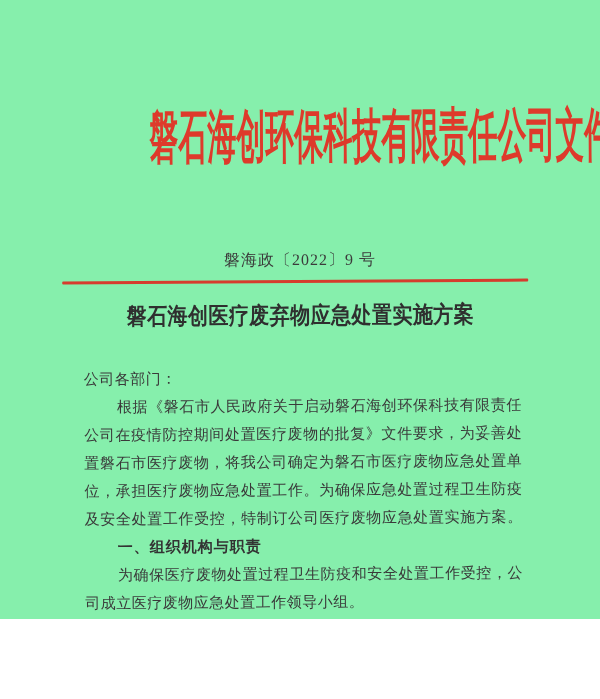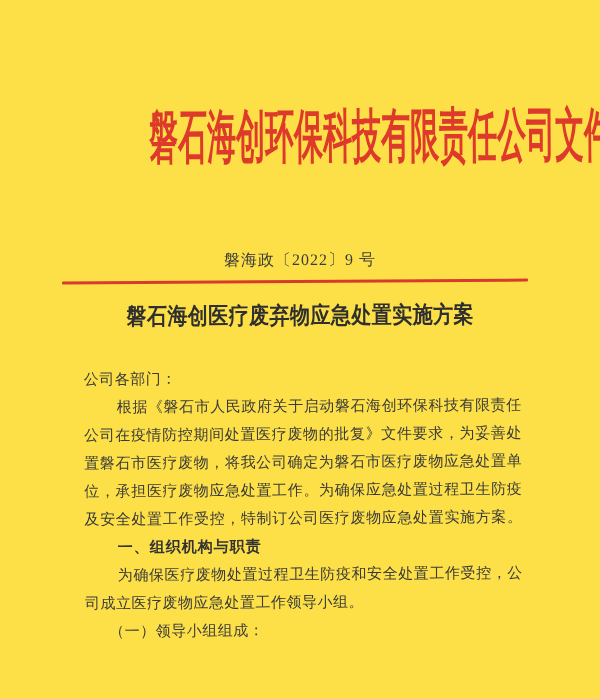--- a/index.html
+++ b/index.html
@@ -3,22 +3,22 @@
 <meta charset="utf-8">
 <style>
   :root{
     --red:#de3a2b;
     --line-red:#d63c2d;
     --ink:#3a3a3a;
   }
   html,body{margin:0;padding:0;background:#ffffff;}
   .page{
     position:relative;
-    width:600px;height:699px;
-    background:#fde047;
+    width:600px;height:619px;
+    background:#86efac;
     overflow:hidden;
     font-family:"Liberation Serif","DejaVu Serif",serif;
   }
   .scan{
     position:absolute;
     inset:0;
     transform:rotate(-0.35deg);
     transform-origin:50% 40%;
   }
   

